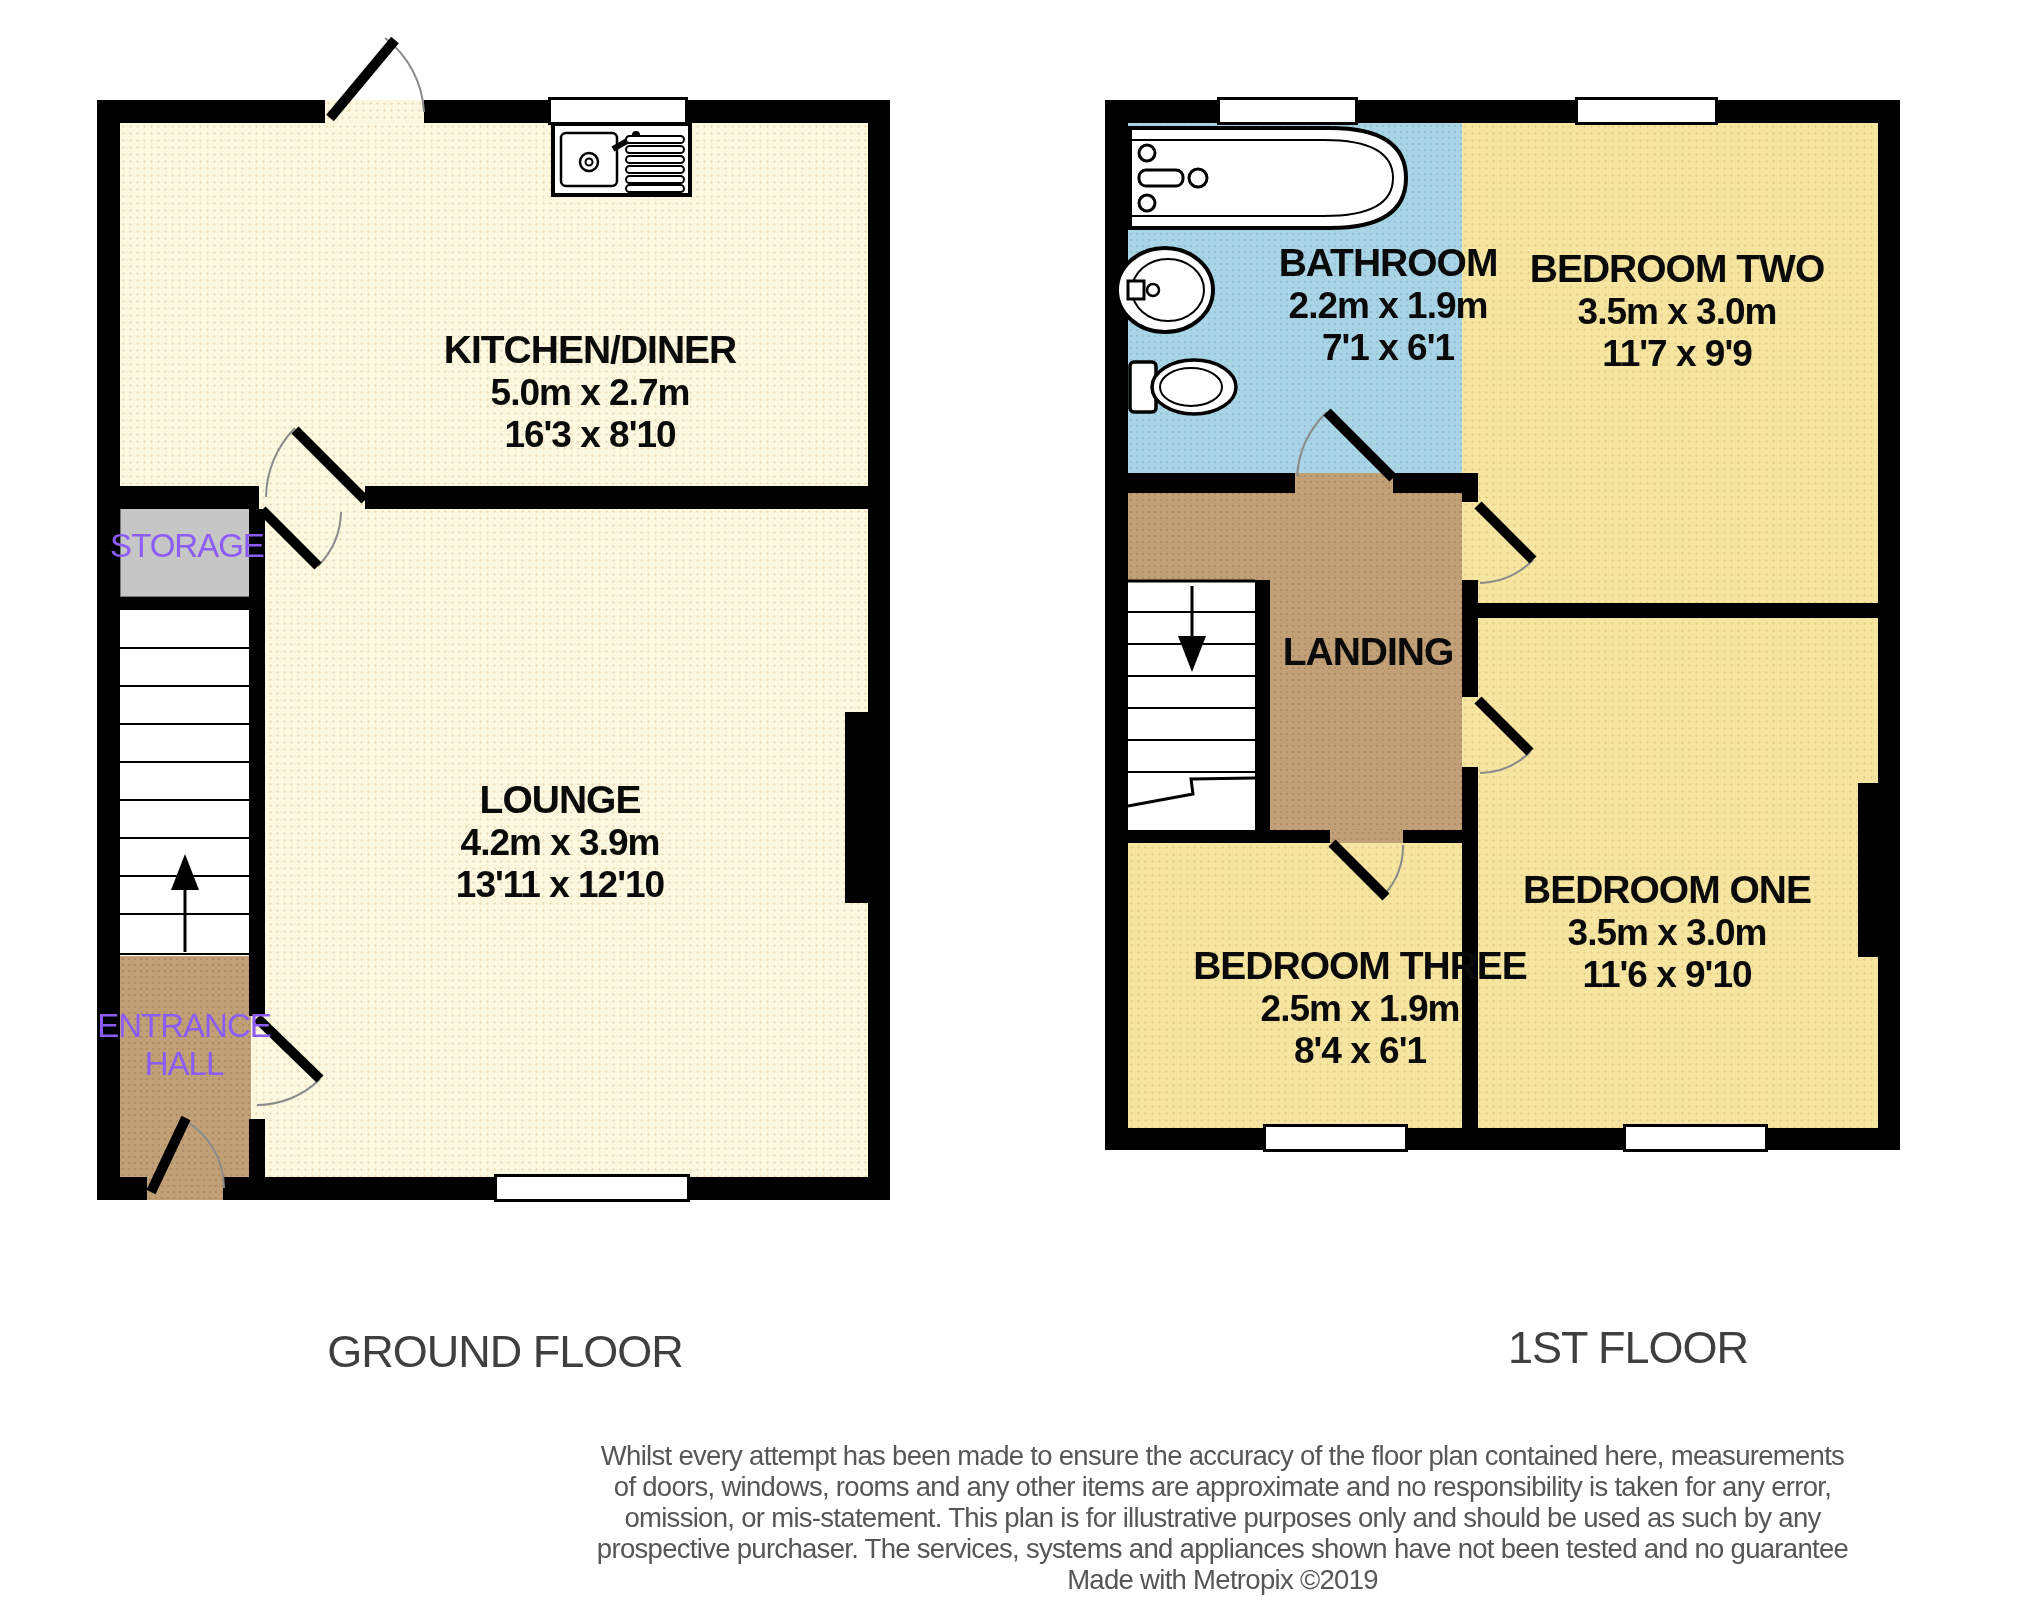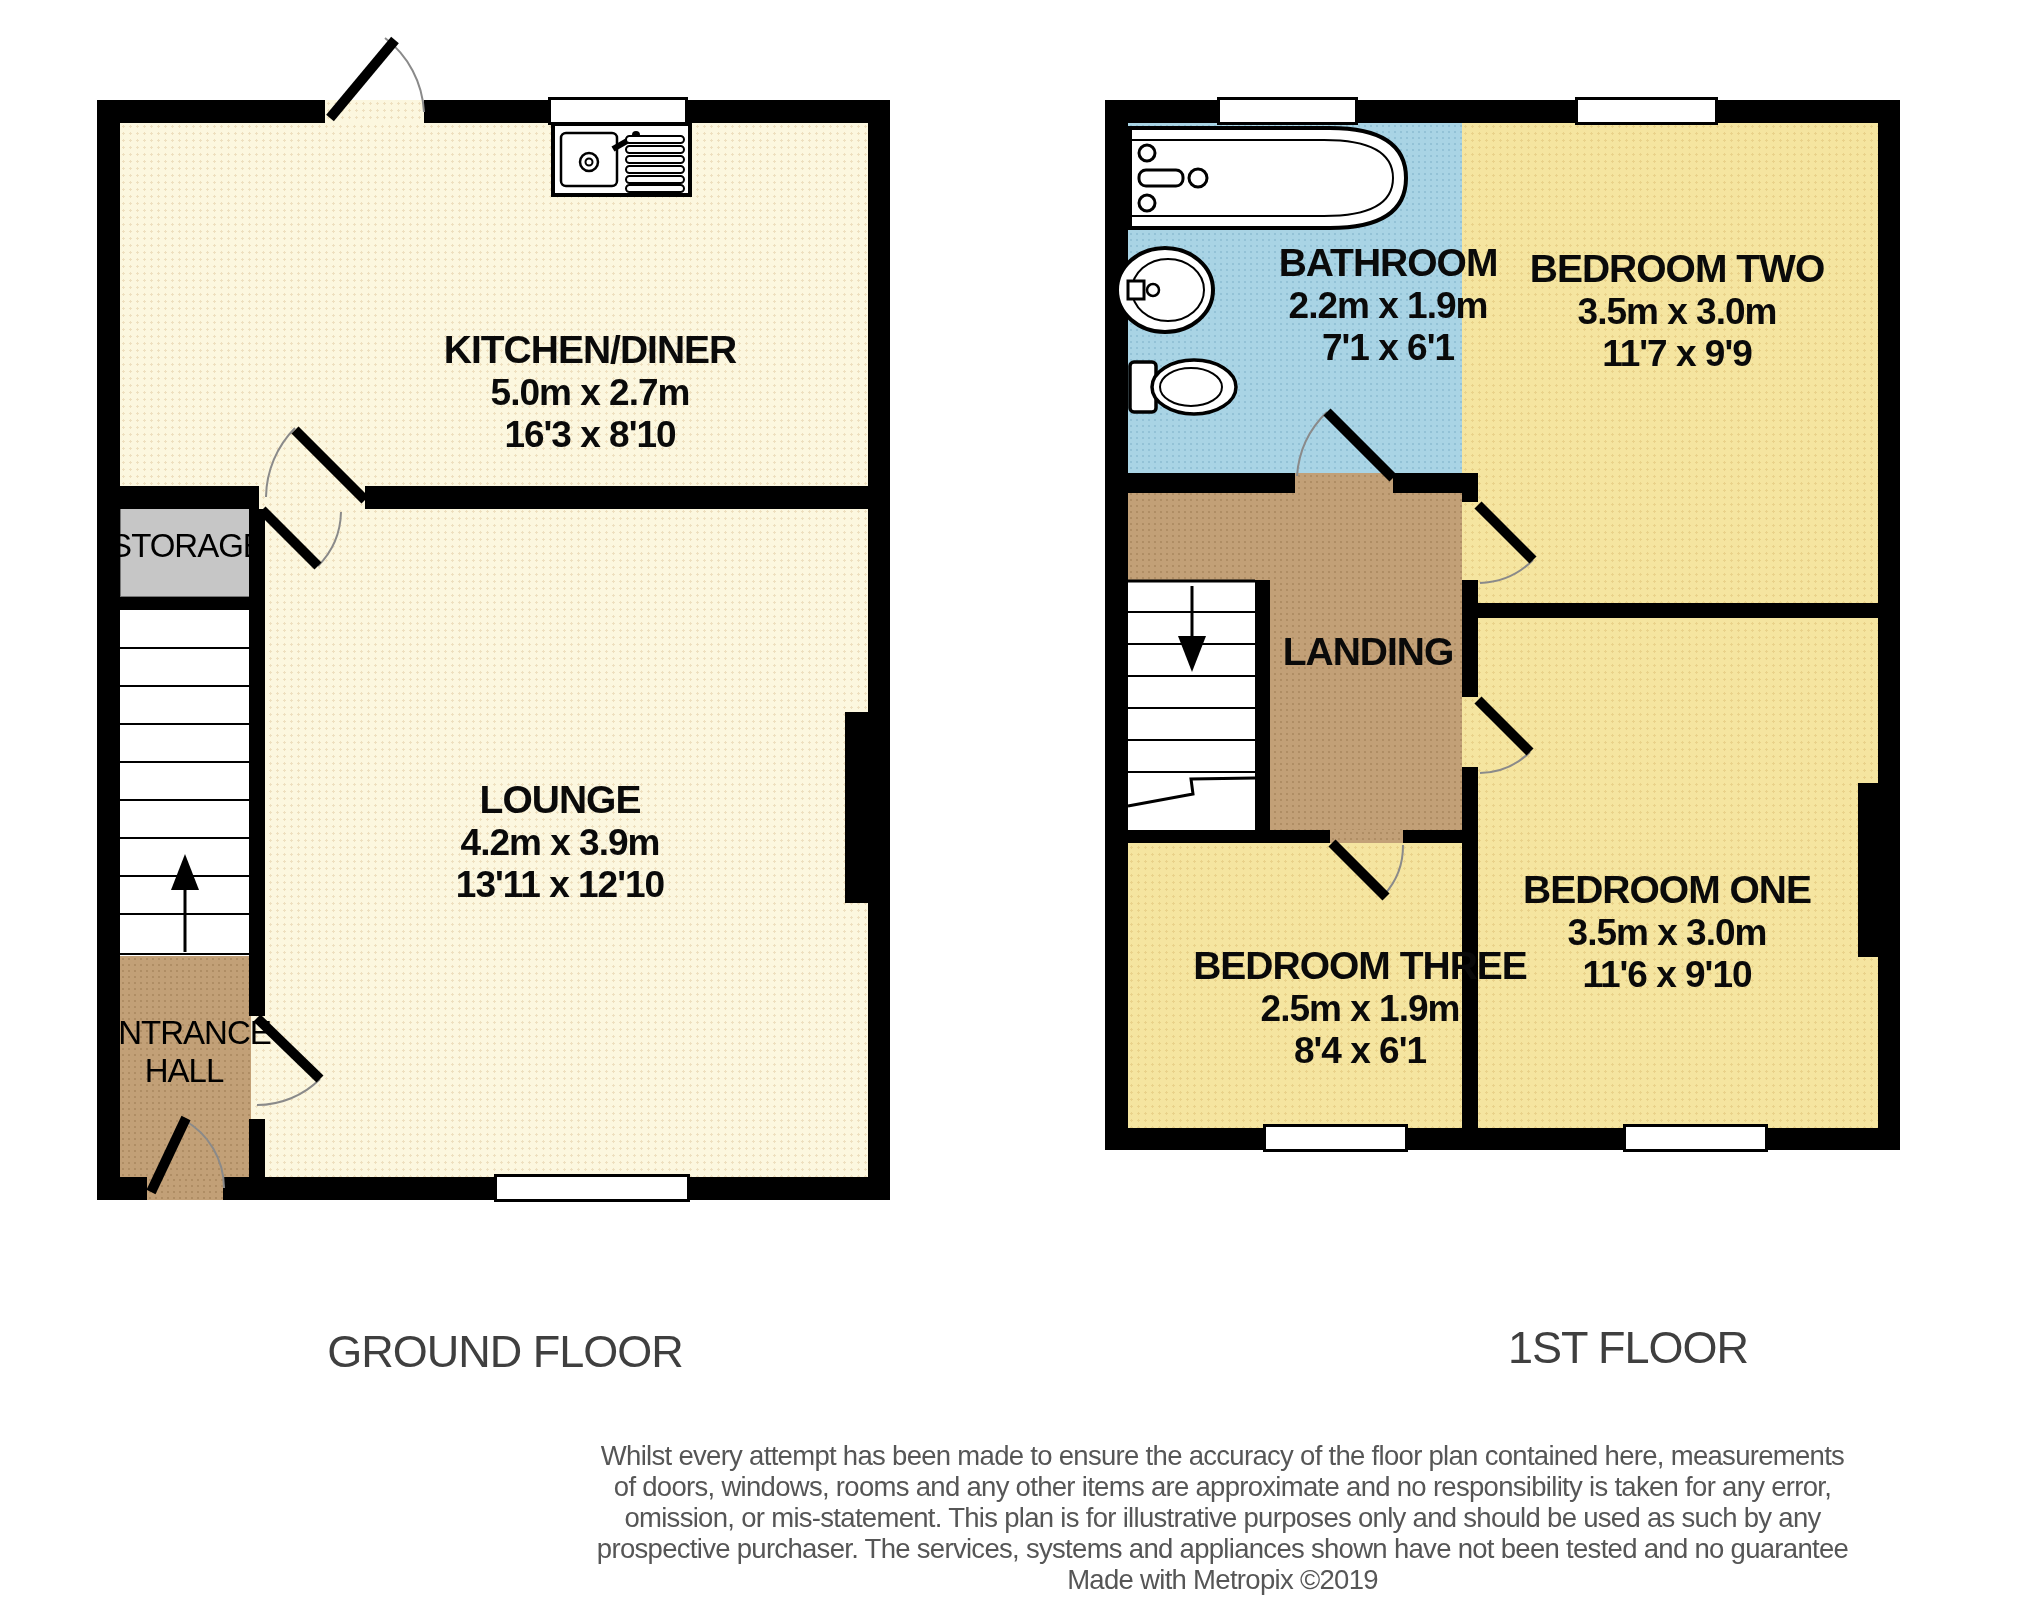--- a/index.html
+++ b/index.html
@@ -12,21 +12,21 @@
   .fill-blue{background:#A9D4E5;background-image:radial-gradient(rgba(80,140,170,.25) 1px, transparent 1.2px);background-size:6px 6px;}
   .fill-gray{background:#C6C6C6;}
   .fill-white{background:#ffffff;}
   .wall{position:absolute;background:#000000;}
   .window{position:absolute;background:#ffffff;border:3px solid #000;box-sizing:border-box;}
   .room-label{position:absolute;transform:translate(-50%,-50%);white-space:nowrap;
               color:#0a0a0a;font-weight:bold;text-align:center;letter-spacing:-1px;}
   .name-line{font-size:39px;}
   .dim-line{font-size:37px;}
   .small-label{position:absolute;transform:translate(-50%,-50%);white-space:nowrap;
-               color:#000000;font-weight:400;font-size:33px;letter-spacing:-1px;text-align:center;}
+               color:#8b5cf6;font-weight:400;font-size:33px;letter-spacing:-1px;text-align:center;}
   .floor-label{position:absolute;transform:translate(-50%,-50%);white-space:nowrap;
                color:#3F3F3F;font-weight:400;font-size:45px;letter-spacing:-1px;}
   .disclaimer{position:absolute;left:560px;top:1440px;width:1325px;text-align:center;
               color:#565656;font-size:27.5px;line-height:31px;letter-spacing:-0.7px;font-weight:400;}
   svg{position:absolute;left:0;top:0;}
   .z1{z-index:1}.z2{z-index:2}.z3{z-index:3}.z4{z-index:4}.z5{z-index:5}
 </style>
 </head>
 <body>
 
@@ -204,21 +204,21 @@
   </div>
 
   <div class="room-label z5" style="left:560px;top:842px;">
     <div class="name-line">LOUNGE</div>
     <div class="dim-line">4.2m x 3.9m</div>
     <div class="dim-line">13'11 x 12'10</div>
   </div>
 
   <div class="small-label z5" style="left:187px;top:546px;">STORAGE</div>
 
-  <div class="small-label z5" style="left:184px;top:1045px;margin-top:7px;">
+  <div class="small-label z5" style="left:184px;top:1045px;">
     <div>ENTRANCE</div>
     <div>HALL</div>
   </div>
 
   <div class="room-label z5" style="left:1388px;top:305px;">
     <div class="name-line">BATHROOM</div>
     <div class="dim-line">2.2m x 1.9m</div>
     <div class="dim-line">7'1 x 6'1</div>
   </div>
 

